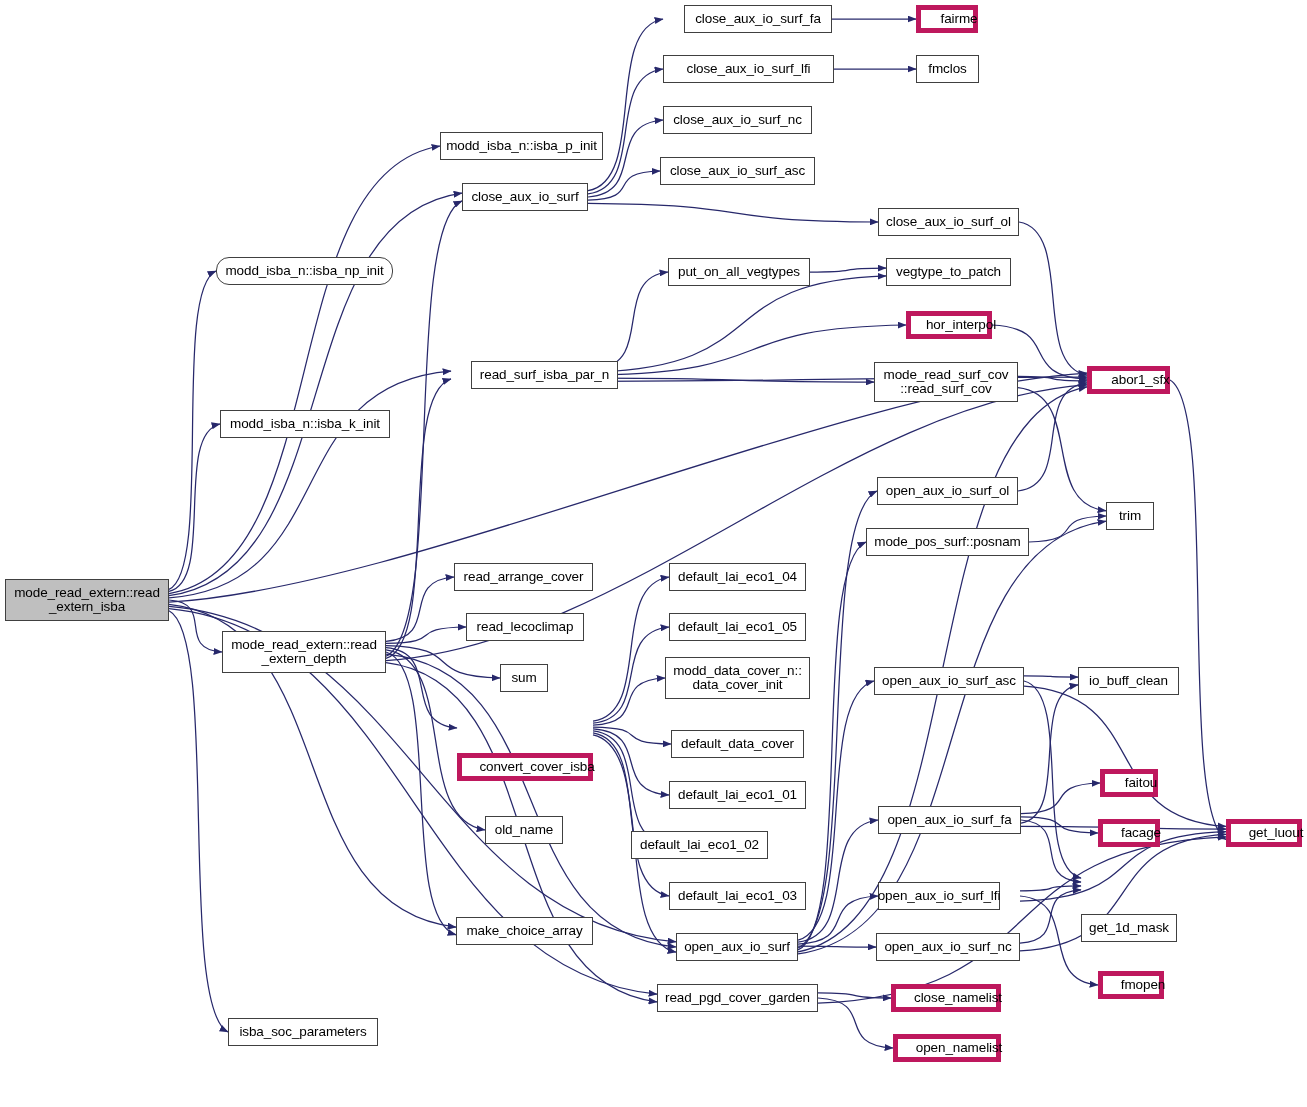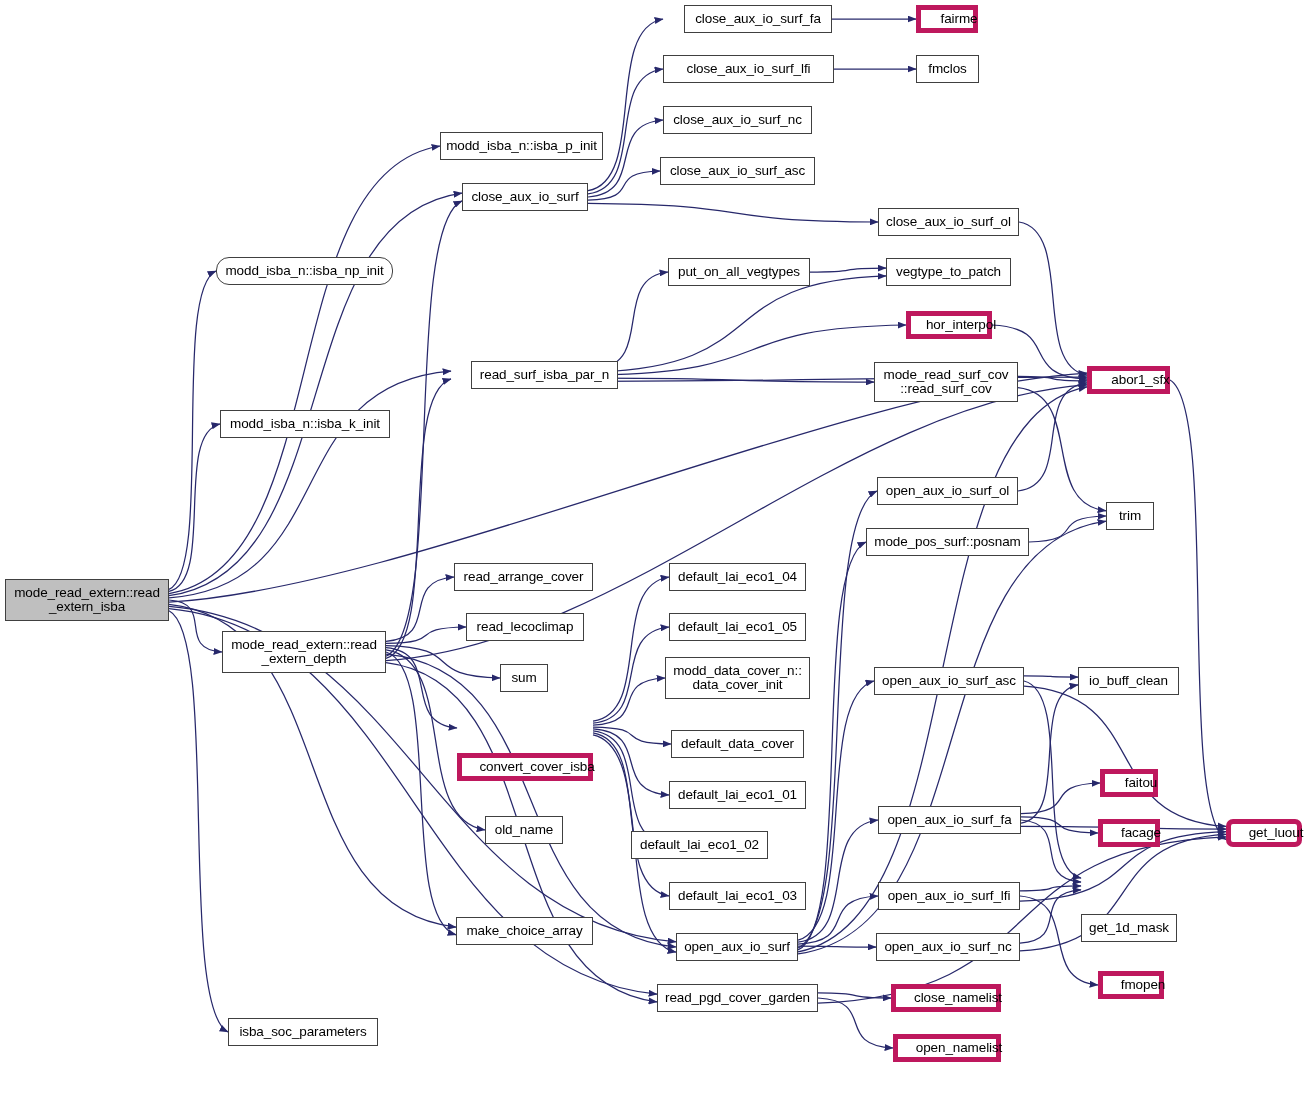--- a/index.html
+++ b/index.html
@@ -177,20 +177,20 @@
       <div class="node" style="left: 631px; top: 831px; width: 137px; height: 28px;">default_lai_eco1_02</div>
       <div class="node" style="left: 669px; top: 882px; width: 137px; height: 28px;">default_lai_eco1_03</div>
       <div class="node" style="left: 676px; top: 933px; width: 122px; height: 28px;">open_aux_io_surf</div>
       <div class="node" style="left: 657px; top: 984px; width: 161px; height: 28px;">read_pgd_cover_garden</div>
       <div class="node" style="left: 874px; top: 667px; width: 150px; height: 28px;">open_aux_io_surf_asc</div>
       <div class="node" style="left: 1078px; top: 667px; width: 101px; height: 28px;">io_buff_clean</div>
       <div class="node" style="left: 878px; top: 806px; width: 143px; height: 28px;">open_aux_io_surf_fa</div>
       <div class="node red" style="left: 1100px; top: 769px; width: 58px; height: 28px;">faitou</div>
       <div class="node red" style="left: 1098px; top: 819px; width: 62px; height: 28px;">facage</div>
       <div class="node" style="left: 1081px; top: 870px; width: 96px; height: 28px; margin-top: 44px;">get_1d_mask</div>
-      <div class="node" style="left: 878px; top: 882px; width: 142px; height: 28px;">open_aux_io_surf_lfi</div>
+      <div class="node" style="left: 878px; top: 882px; width: 122px; height: 28px;">open_aux_io_surf_lfi</div>
       <div class="node" style="left: 876px; top: 933px; width: 144px; height: 28px;">open_aux_io_surf_nc</div>
       <div class="node red" style="left: 1098px; top: 971px; width: 66px; height: 28px;">fmopen</div>
       <div class="node red" style="left: 891px; top: 984px; width: 110px; height: 28px;">close_namelist</div>
       <div class="node red" style="left: 893px; top: 1034px; width: 108px; height: 28px;">open_namelist</div>
-      <div class="node red" style="left: 1226px; top: 819px; width: 76px; height: 28px; border-radius: 7px;">get_luout</div>
+      <div class="node red" style="left: 1226px; top: 819px; width: 76px; height: 28px;">get_luout</div>
     </div>
 </div>
 
 </body></html>

